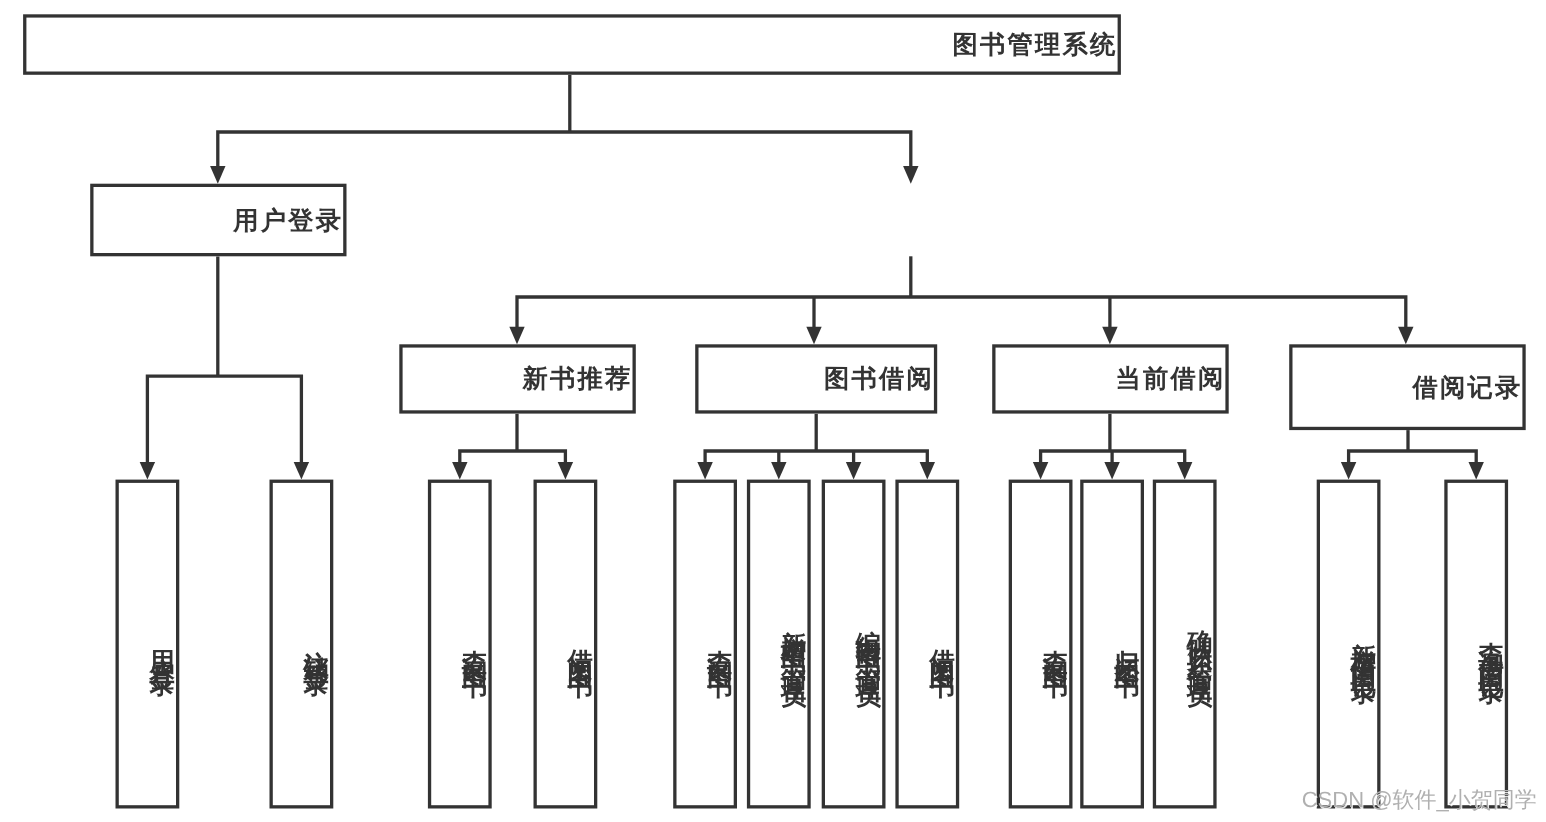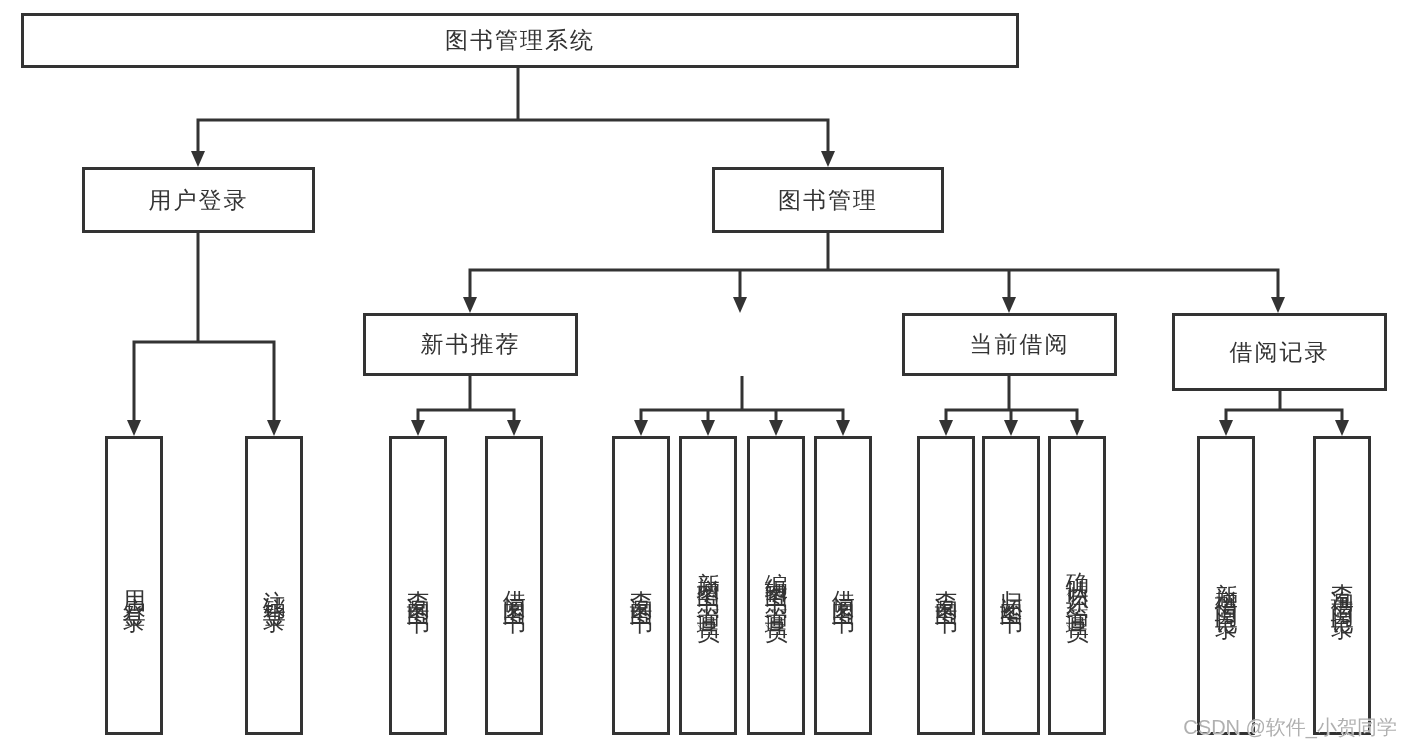--- a/index.html
+++ b/index.html
@@ -17,22 +17,23 @@
     width: 1405px; height: 747px;
     z-index: 1;
   }
   .box {
     position: absolute;
     box-sizing: border-box;
     border: 3px solid #333333;
     background: #ffffff;
     display: flex;
     align-items: center;
-    justify-content: center;
+    justify-content: flex-end;
     z-index: 2;
+    font-weight: bold;
   }
   .hbox .label {
     font-size: 23px;
     letter-spacing: 2px;
     color: #333333;
     white-space: nowrap;
   }
   .vbox .label {
     writing-mode: vertical-rl;
     text-orientation: mixed;
@@ -110,26 +111,26 @@
     </g>
   </svg>
 
   <div class="box hbox" style="left:21px; top:13px; width:998px; height:55px;">
     <span class="label">图书管理系统</span>
   </div>
 
   <div class="box hbox" style="left:82px; top:167px; width:233px; height:66px;">
     <span class="label">用户登录</span>
   </div>
-  <div class="box hbox" style="left:712px; top:167px; width:232px; height:66px;">
-    <span class="label">图书管理</span>
-  </div>
 
   <div class="box hbox" style="left:363px; top:313px; width:215px; height:63px;">
     <span class="label">新书推荐</span>
+  </div>
+  <div class="box hbox" style="left:632px; top:313px; width:220px; height:63px;">
+    <span class="label">图书借阅</span>
   </div>
   <div class="box hbox" style="left:902px; top:313px; width:215px; height:63px;padding-left:20px;">
     <span class="label">当前借阅</span>
   </div>
   <div class="box hbox" style="left:1172px; top:313px; width:215px; height:78px;">
     <span class="label">借阅记录</span>
   </div>
 
   <div class="box vbox" style="left:105px; top:436px; width:58px; height:299px;">
     <span class="label">用户登录</span>

